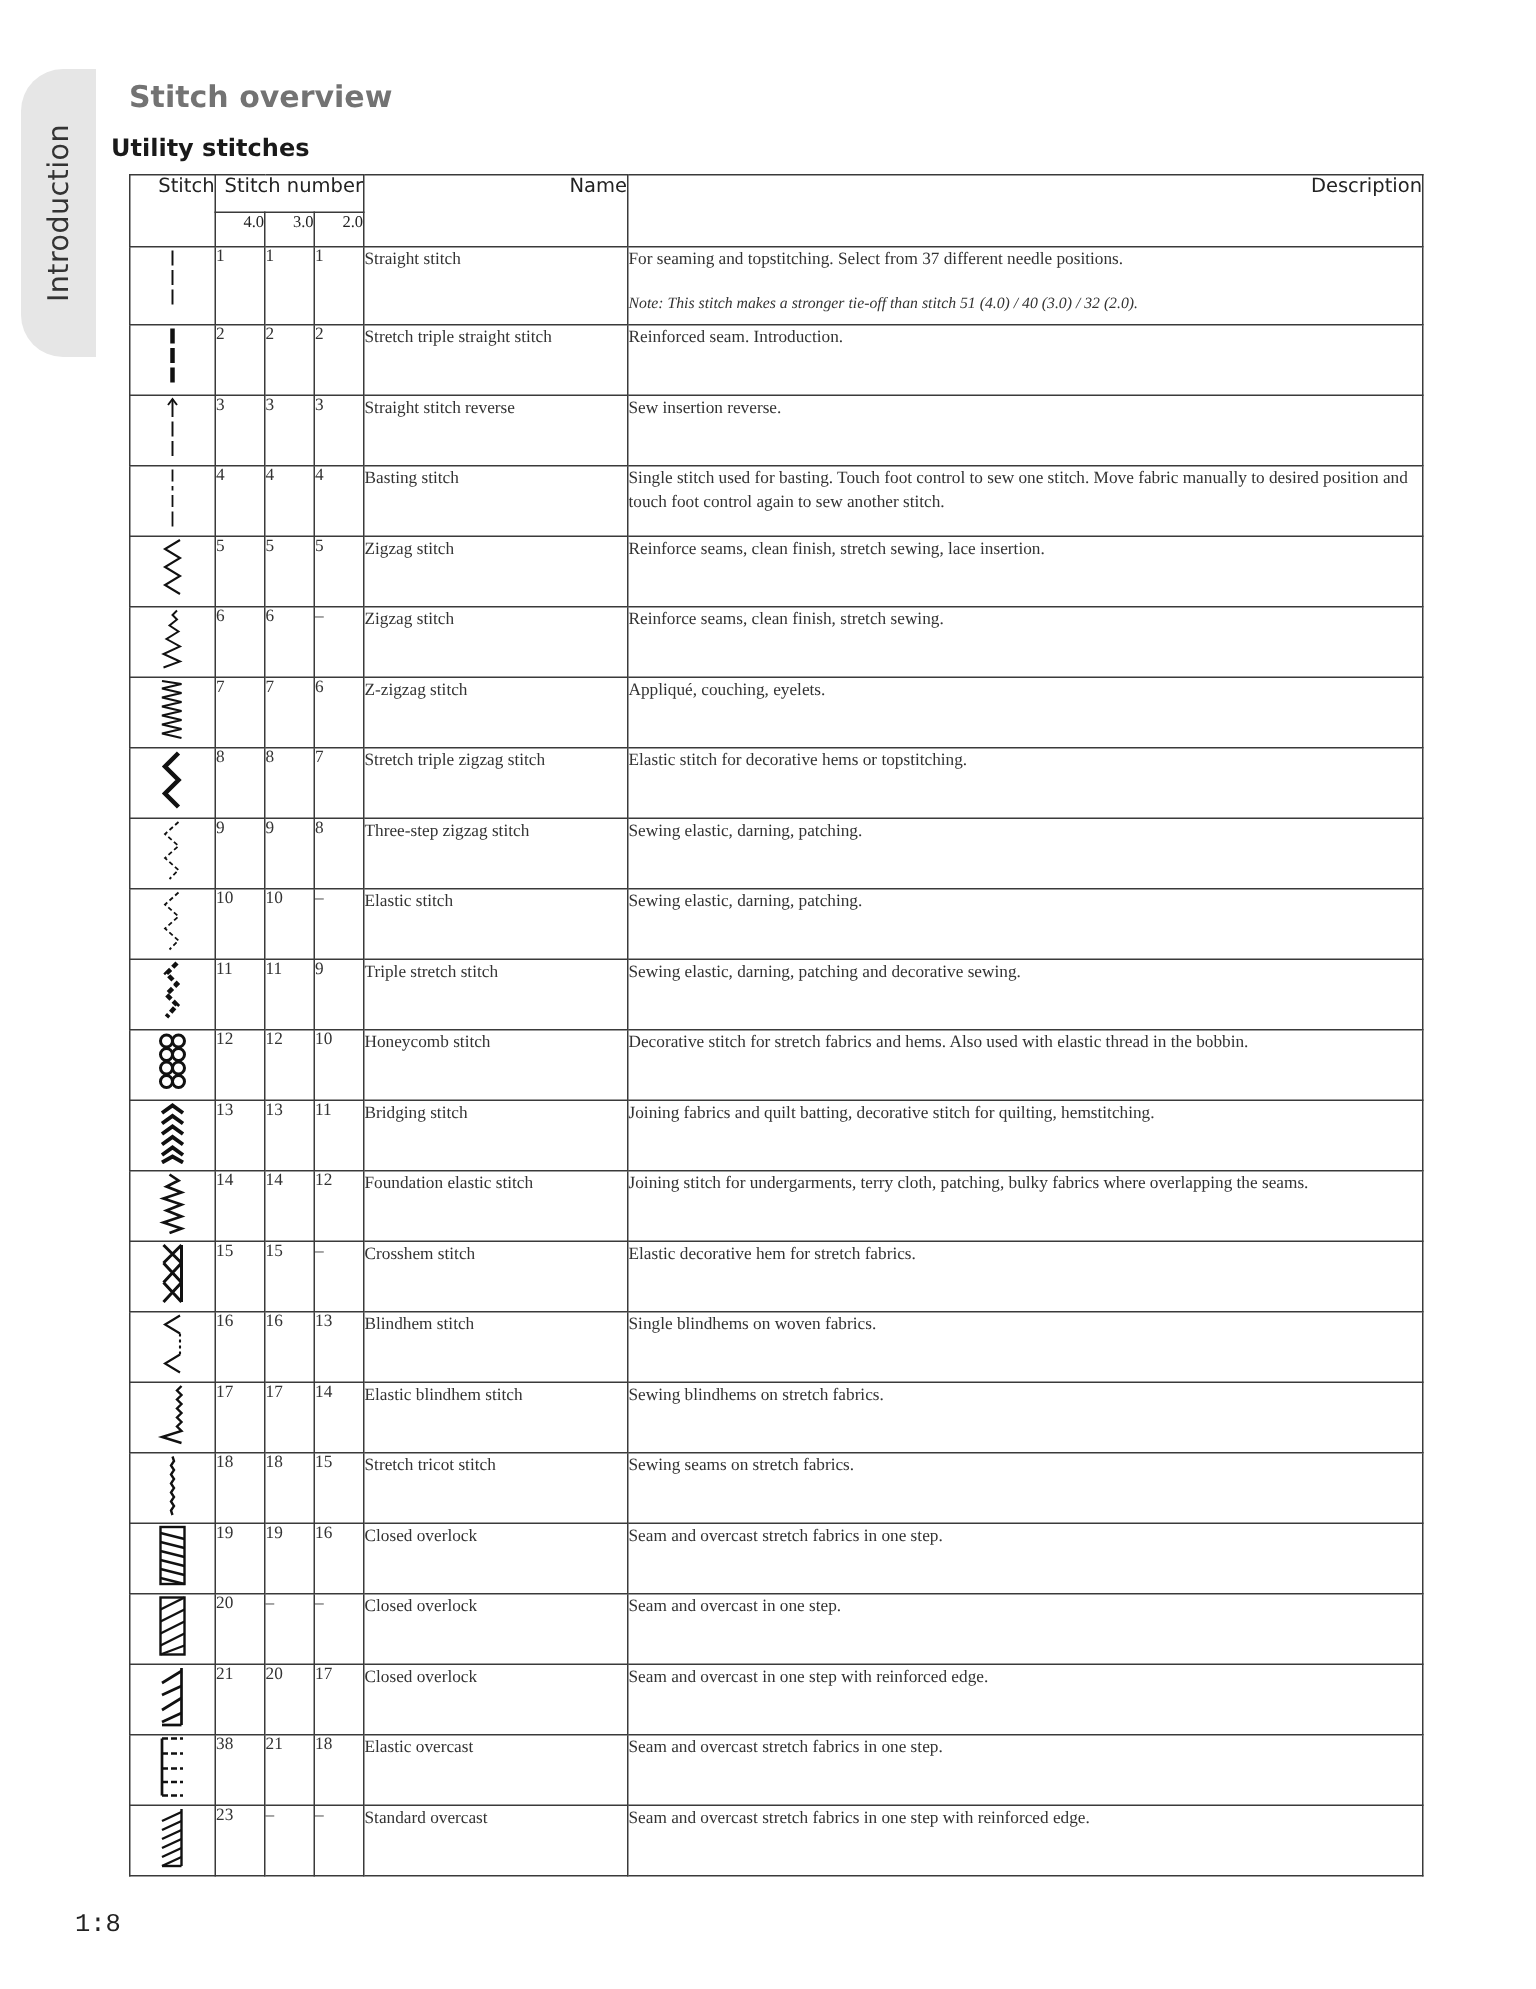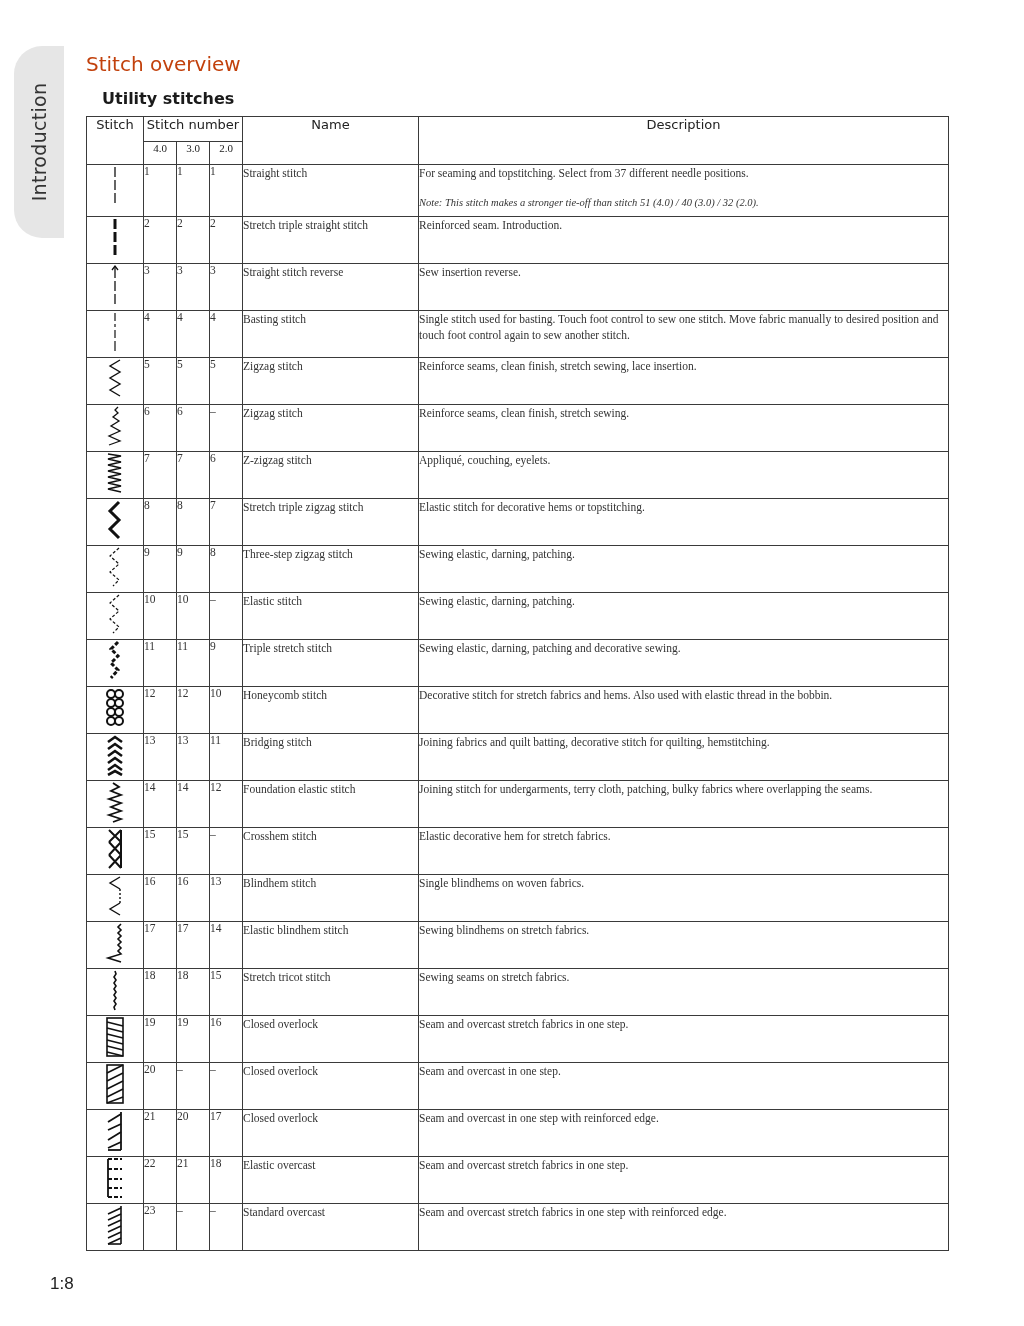--- a/index.html
+++ b/index.html
@@ -11,49 +11,49 @@
   .side-tab-label {
     position:absolute; left:14px; top:46px; width:50px; height:192px;
     display:flex; align-items:center; justify-content:center;
   }
   .side-tab-label span {
     transform:rotate(-90deg); white-space:nowrap;
     font-family:"DejaVu Sans", sans-serif; font-size:19px; color:#333; letter-spacing:0.3px;
   }
   .page-title {
     position:absolute; left:86px; top:52px; margin:0;
-    font-family:"DejaVu Sans", sans-serif; font-weight:normal; font-size:20px; color:#c2410c;
+    font-family:"DejaVu Sans", sans-serif; font-weight:bold; font-size:20px; color:#737373;
   }
   .section-title {
-    position:absolute; left:102px; top:89px; margin:0;
+    position:absolute; left:74px; top:89px; margin:0;
     font-family:"DejaVu Sans", sans-serif; font-weight:bold; font-size:16px; color:#1a1a1a;
   }
   table.stitches {
     position:absolute; left:86px; top:116px; width:862px;
     border-collapse:collapse; table-layout:fixed;
   }
   table.stitches th, table.stitches td {
     border:1.6px solid #3a3a3a; padding:0; vertical-align:top;
   }
-  th { font-family:"DejaVu Sans", sans-serif; font-weight:normal; font-size:13px; color:#222; text-align:center; }
+  th { font-family:"DejaVu Sans", sans-serif; font-weight:normal; font-size:13px; color:#222; text-align:right; }
   th.h-stitch { vertical-align:middle; padding-left:6px; }
   th.h-group { height:24px; padding-left:6px; vertical-align:middle; }
   th.h-ver { font-family:"Liberation Serif", serif; font-size:11px; height:22px; padding-left:6px; vertical-align:middle; }
   th.h-name, th.h-desc { vertical-align:middle; padding-left:6px; }
   td { font-family:"Liberation Serif", serif; font-size:11.5px; color:#333; }
   tr.data-row { height:47px; }
   tr.data-row.tall { height:52px; }
   td.icon-cell { text-align:center; vertical-align:middle; }
   td.num { vertical-align:middle; padding-left:6px; }
   td.name, td.desc { padding:6px 6px 0 6px; line-height:16px; }
   .note { font-style:italic; font-size:10.5px; display:block; margin-top:14px; }
   svg.stitch-icon { display:inline-block; }
   .page-number {
     position:absolute; left:50px; top:1274px;
-    font-family:Liberation Sans, sans-serif; font-size:17px; color:#222;
+    font-family:Liberation Mono, monospace; font-size:17px; color:#222;
   }
 </style>
 </head>
 <body>
 
 <div class="side-tab"></div>
 <div class="side-tab-label">
   <span>Introduction</span>
 </div>
 
@@ -350,21 +350,21 @@
         <td class="icon-cell"><span><svg class="stitch-icon" width="22" height="42" viewBox="0 0 22 42">
               <g fill="none" stroke="#111" stroke-width="1.8">
                 <line x1="4" y1="2" x2="4" y2="40"></line>
                 <line x1="4" y1="2" x2="18" y2="2" stroke-dasharray="4,2"></line>
                 <line x1="4" y1="12" x2="18" y2="12" stroke-dasharray="4,2"></line>
                 <line x1="4" y1="22" x2="18" y2="22" stroke-dasharray="4,2"></line>
                 <line x1="4" y1="31" x2="18" y2="31" stroke-dasharray="4,2"></line>
                 <line x1="4" y1="40" x2="18" y2="40" stroke-dasharray="4,2"></line>
               </g>
             </svg></span></td>
-        <td class="num">22</td>
+        <td class="num">38</td>
         <td class="num">21</td>
         <td class="num">18</td>
         <td class="name">Elastic overcast</td>
         <td class="desc"><span>Seam and overcast stretch fabrics in one step.</span></td>
       </tr>
       <tr class="data-row">
         <td class="icon-cell"><span><svg class="stitch-icon" width="22" height="42" viewBox="0 0 22 42">
               <g fill="none" stroke="#111" stroke-width="1.6">
                 <line x1="17" y1="2" x2="17" y2="40"></line>
                 <path d="M4,10 L17,4 M4,16 L17,10 M4,22 L17,16 M4,28 L17,22 M4,34 L17,28 M4,40 L17,34"></path>

